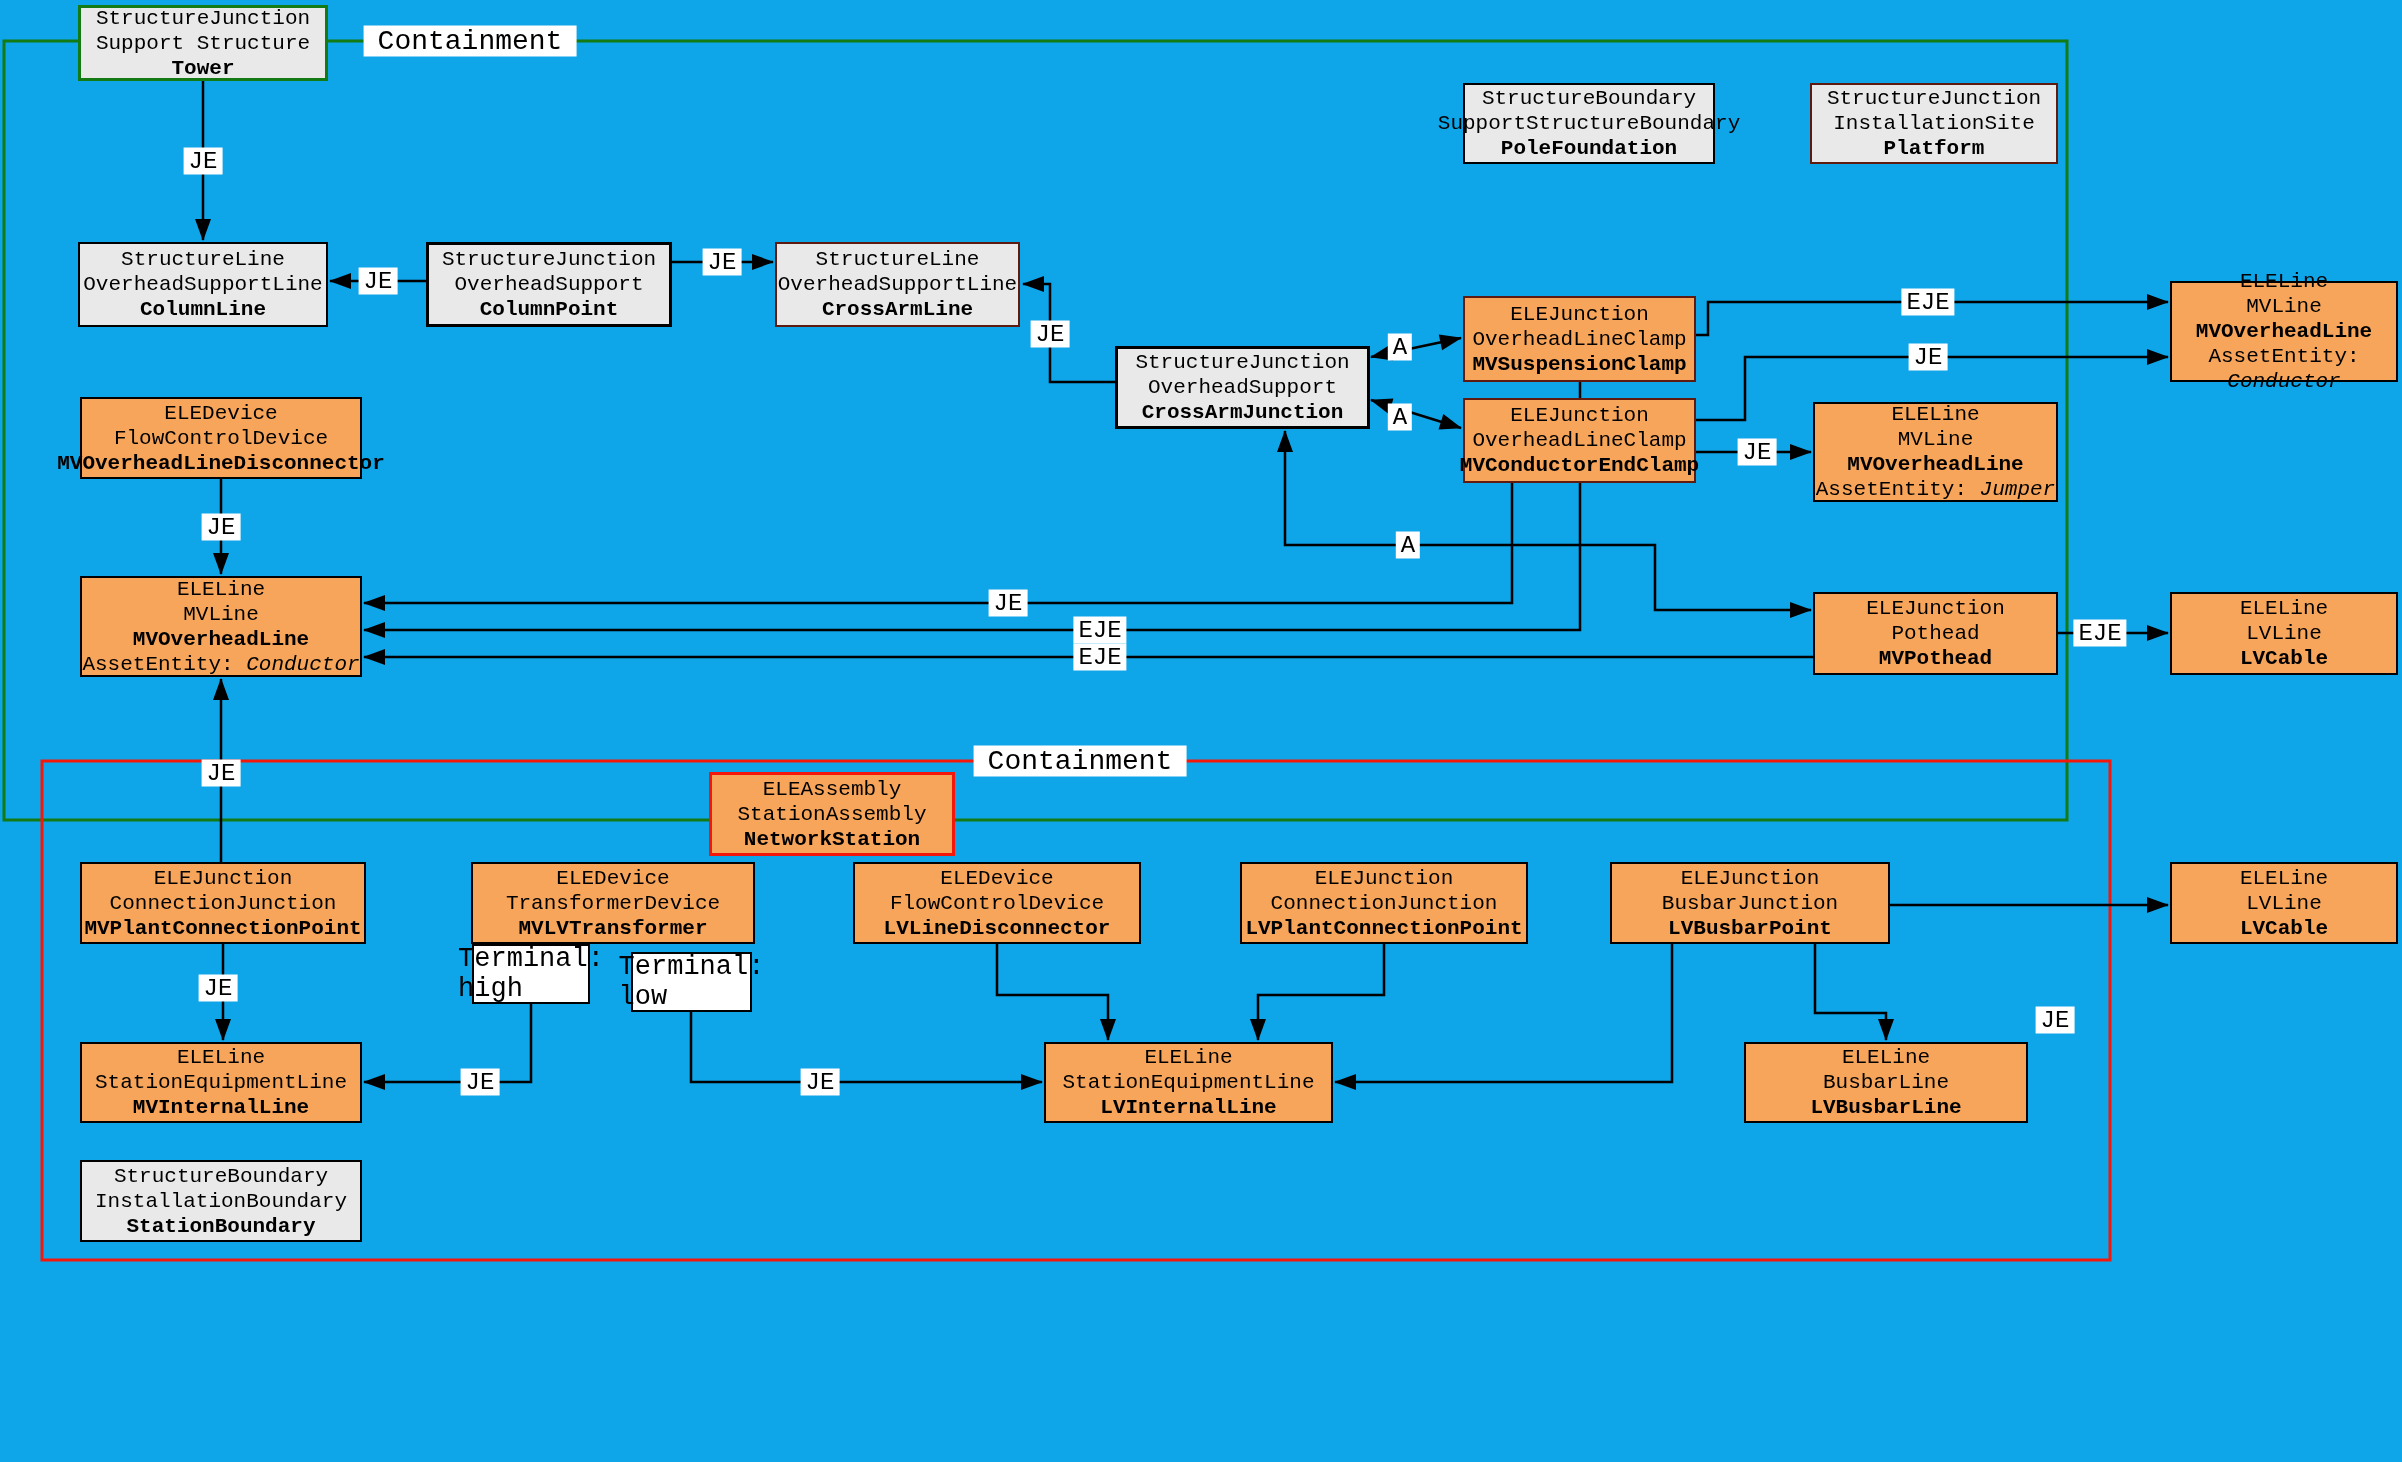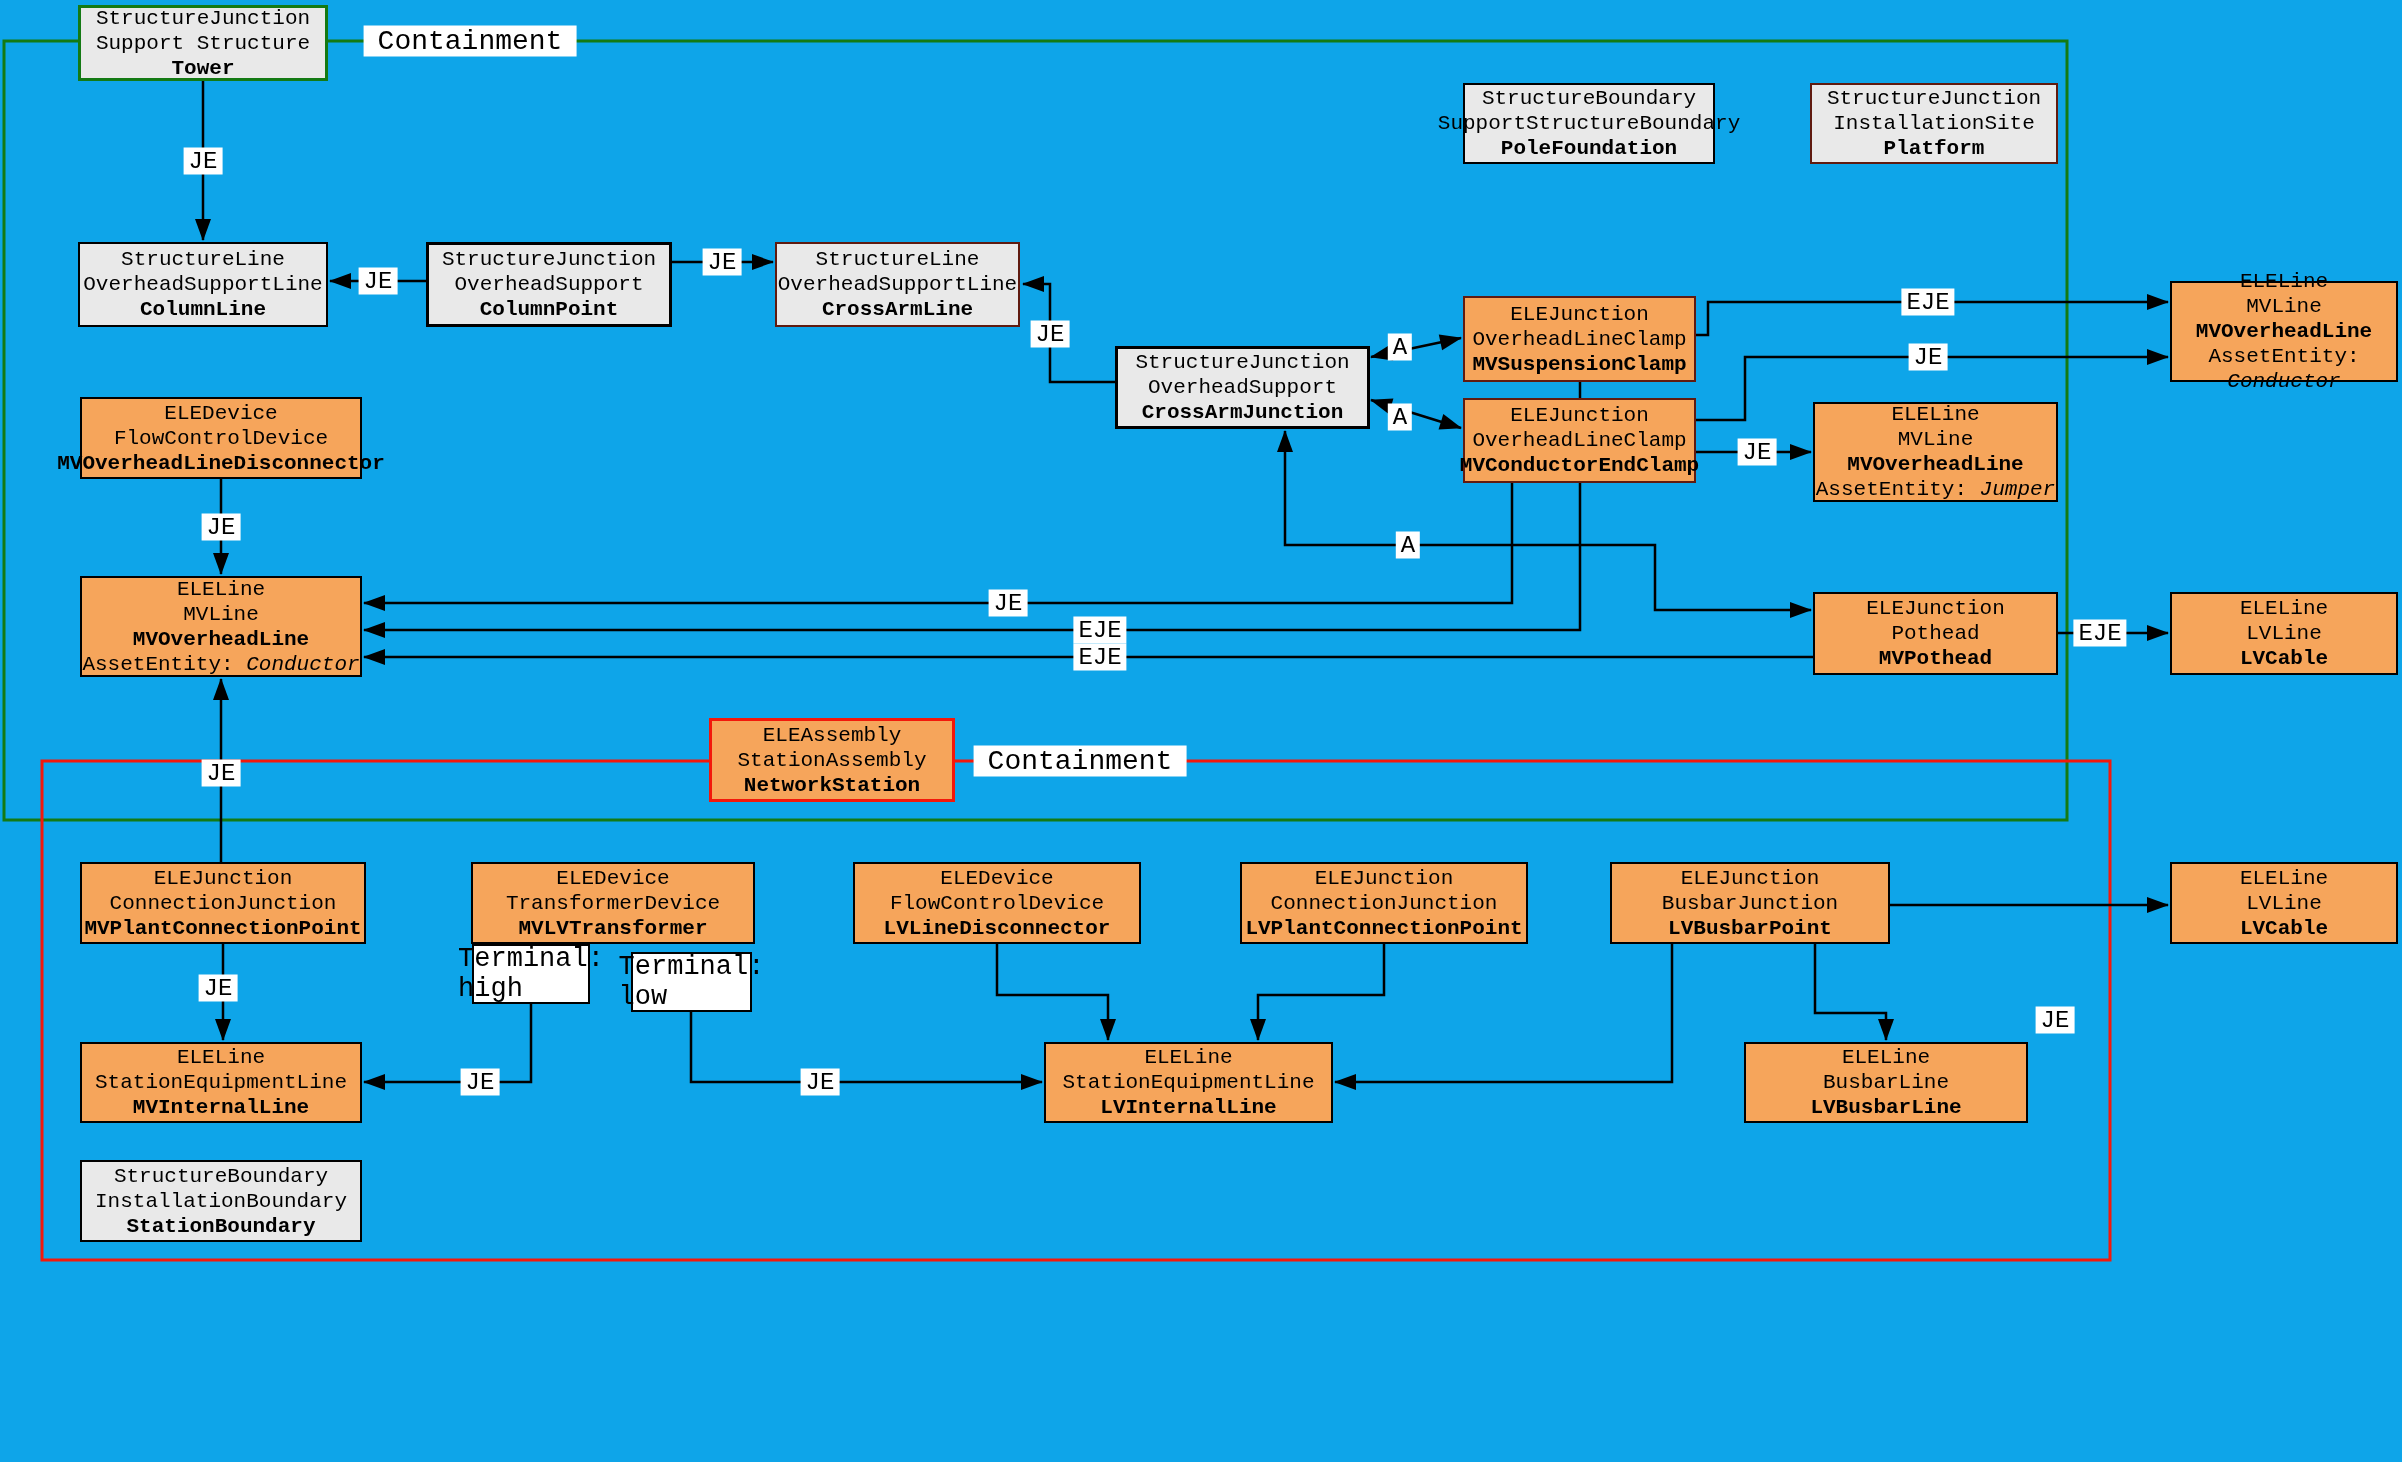--- a/index.html
+++ b/index.html
@@ -131,21 +131,21 @@
       <div class="node" style="left: 1813px; top: 592px; width: 245px; height: 83px; background: rgb(246, 165, 91); border: 2px solid rgb(0, 0, 0);">
         <span class="nline">ELEJunction</span>
         <span class="nline">Pothead</span>
         <span class="nname">MVPothead</span>
       </div>
       <div class="node" style="left: 2170px; top: 592px; width: 228px; height: 83px; background: rgb(246, 165, 91); border: 2px solid rgb(0, 0, 0);">
         <span class="nline">ELELine</span>
         <span class="nline">LVLine</span>
         <span class="nname">LVCable</span>
       </div>
-      <div class="node" style="left: 709px; top: 718px; width: 246px; height: 84px; background: rgb(246, 165, 91); border: 3px solid rgb(243, 24, 11);">
+      <div class="node" style="left: 709px; top: 772px; width: 246px; height: 84px; background: rgb(246, 165, 91); border: 3px solid rgb(243, 24, 11);">
         <span class="nline">ELEAssembly</span>
         <span class="nline">StationAssembly</span>
         <span class="nname">NetworkStation</span>
       </div>
       <div class="node" style="left: 80px; top: 862px; width: 286px; height: 82px; background: rgb(246, 165, 91); border: 2px solid rgb(0, 0, 0);">
         <span class="nline">ELEJunction</span>
         <span class="nline">ConnectionJunction</span>
         <span class="nname">MVPlantConnectionPoint</span>
       </div>
       <div class="node" style="left: 471px; top: 862px; width: 284px; height: 82px; background: rgb(246, 165, 91); border: 2px solid rgb(0, 0, 0);">

